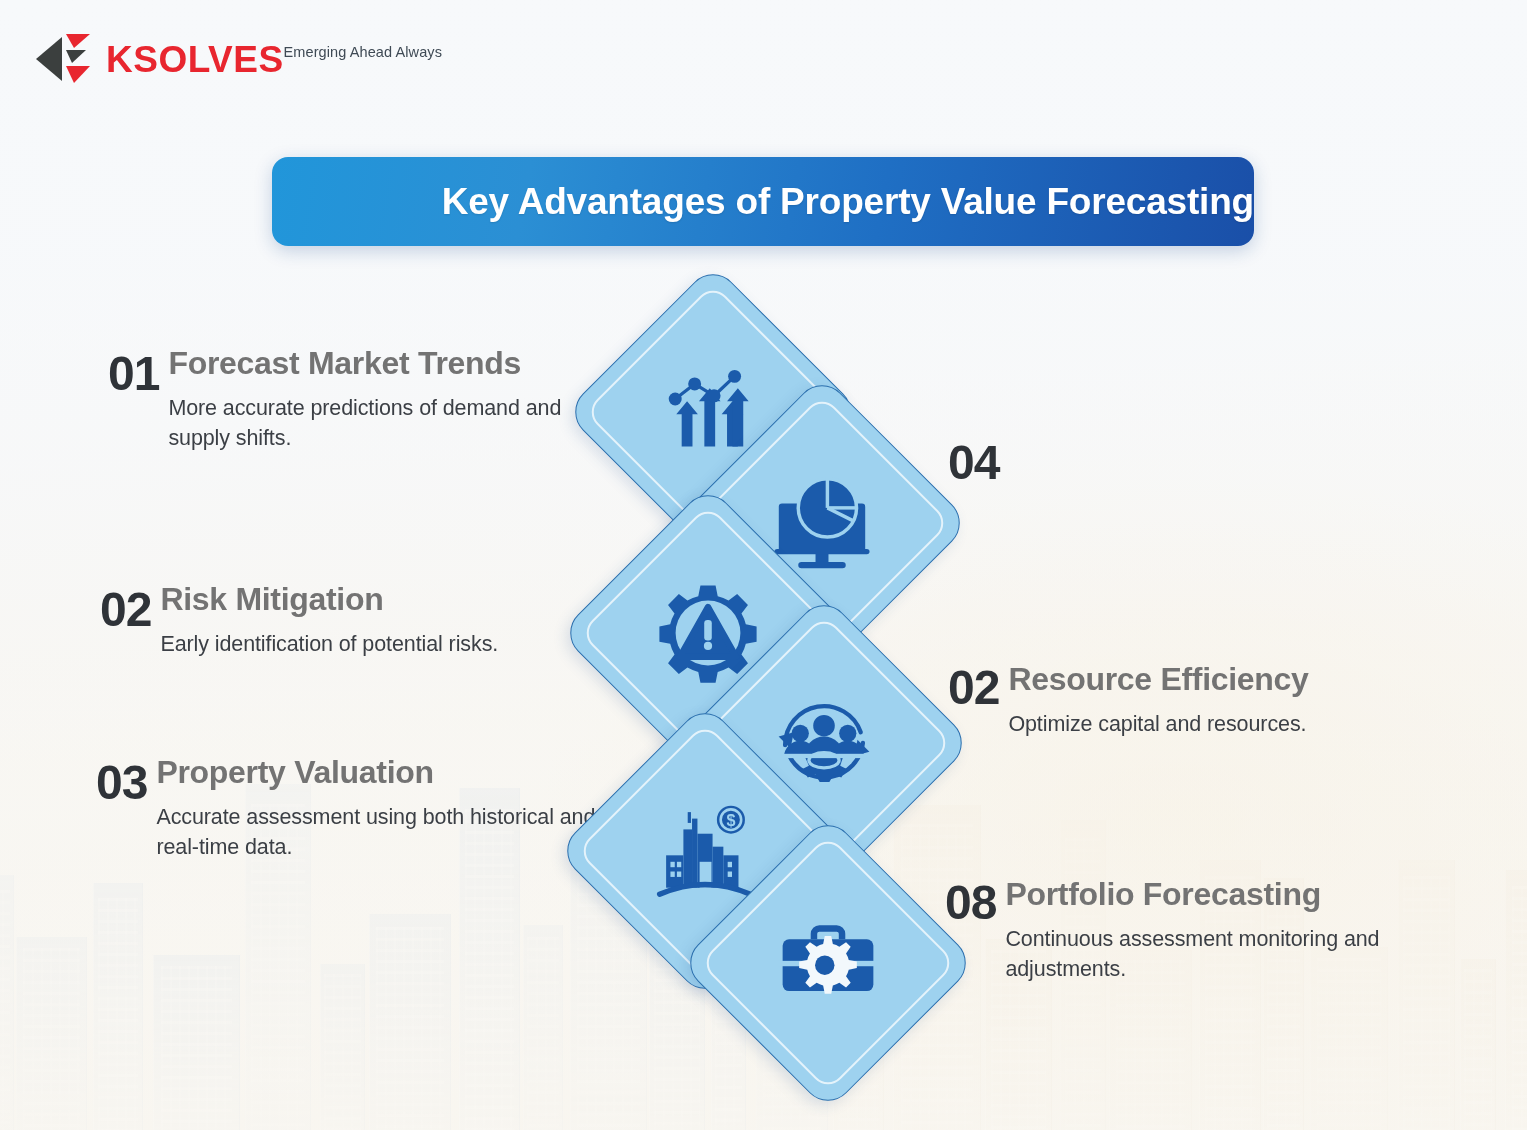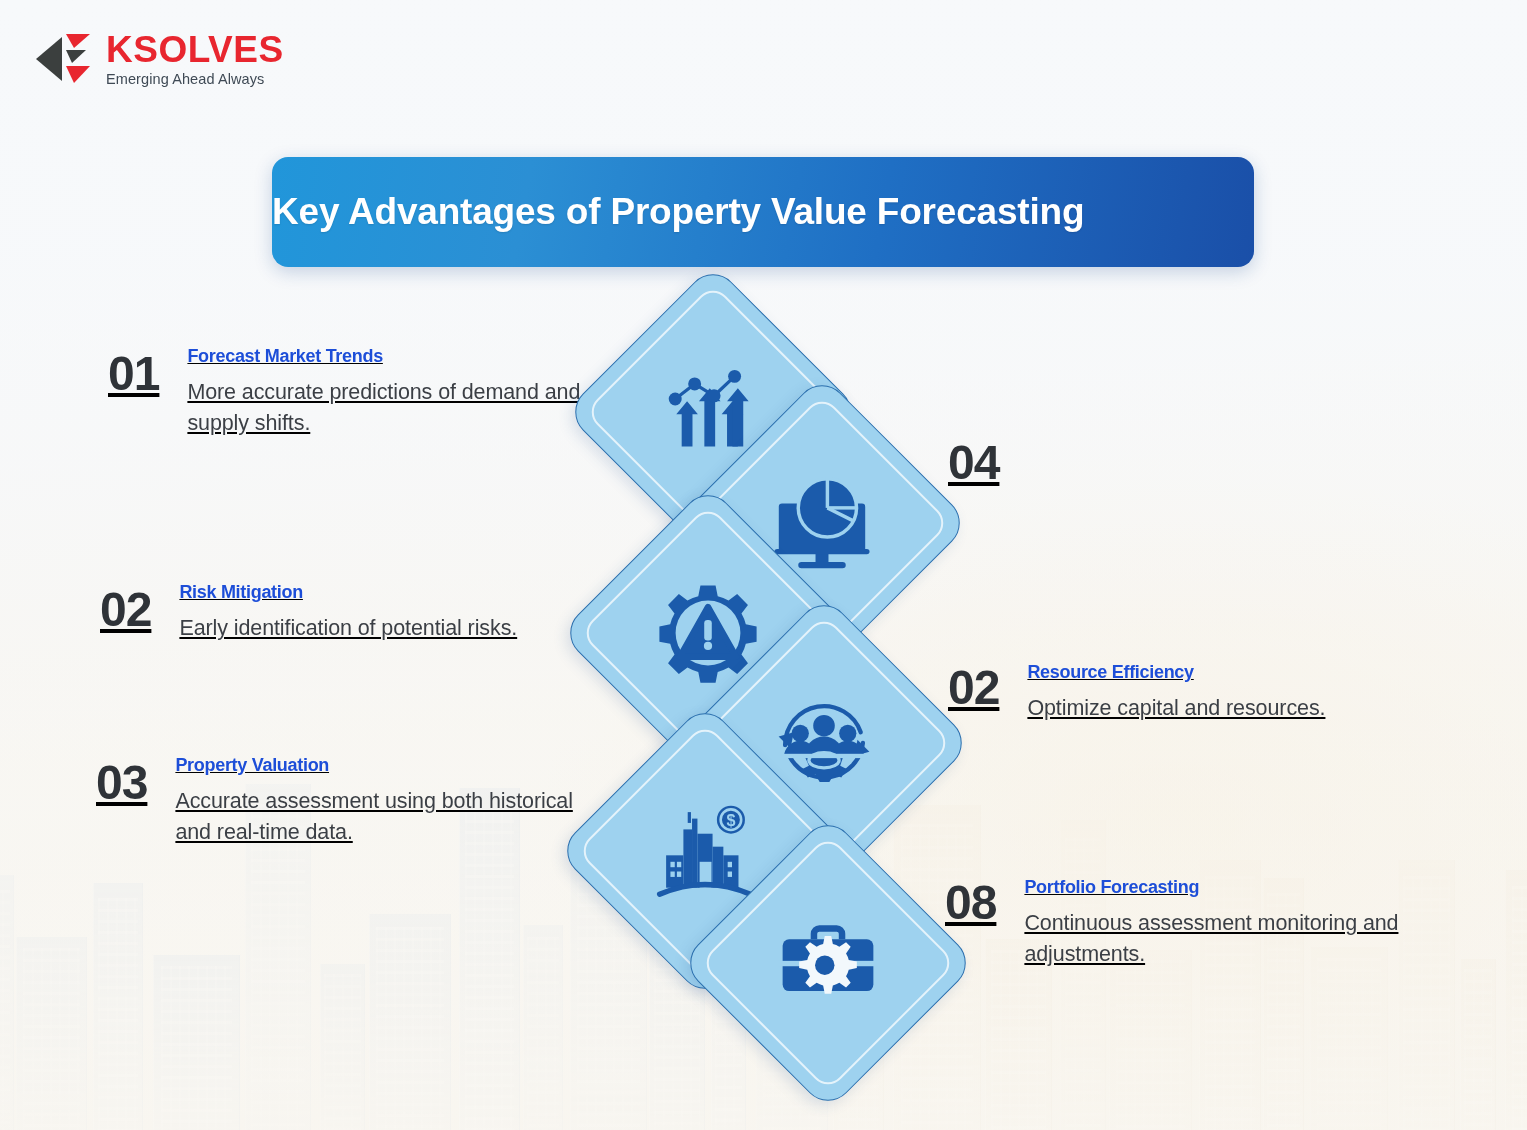--- a/index.html
+++ b/index.html
@@ -48,52 +48,52 @@
     position:absolute; right:-5%; top:40%; width:70%; height:65%;
     background:radial-gradient(ellipse at 60% 50%, rgba(247,236,214,.55), rgba(247,236,214,0) 70%);
   }
 
   
   #page { position:relative; z-index:2; width:1527px; height:1130px; }
 
   
   #logo { position:absolute; left:34px; top:30px; display:flex; align-items:center; gap:10px; }
   #logo .mark { width:62px; height:58px; }
-  #logo .wordmark { display:flex; flex-direction:column; line-height:1; }
+  #logo .wordmark { display:flex; flex-direction:row; line-height:1; }
   #logo .brand {
     font-size:37px; font-weight:700; letter-spacing:.5px; color:#e8262f;
     font-family:"Liberation Sans", sans-serif;
   }
   #logo .tagline {
     font-size:14.5px; color:#3f4a55; margin-top:4px; letter-spacing:.1px;
   }
 
   
   #title-banner {
-    position:absolute; left:272px; top:157px; width:982px; height:110px;
+    position:absolute; left:272px; top:157px; width:982px; height:89px;
     border-radius:16px;
     background:linear-gradient(100deg,#2196da 0%, #2b8fd4 26%, #1f6fc4 62%, #1a4fa8 100%);
     box-shadow:0 5px 18px rgba(20,70,140,.22);
-    display:flex; align-items:center; justify-content:flex-start;
+    display:flex; align-items:center; justify-content:flex-end;
   }
   #title-banner .t {
     color:#ffffff; font-size:37px; font-weight:700; letter-spacing:-.2px;
     text-shadow:0 1px 2px rgba(0,0,0,.12);
     font-family:"Liberation Sans", sans-serif;
   }
 
   
-  .item { position:absolute; display:flex; gap:28px;text-decoration:underline; }
+  .item { position:absolute; display:flex; gap:9px; }
   .item .num {
     font-size:48px; font-weight:700; color:#2f3338; line-height:1;
     letter-spacing:-1px; flex:0 0 auto; padding-top:4px;
   }
   .item .body { }
   .item .head {
-    font-size:18px; font-weight:700; color:#1d4ed8; line-height:1.12;
+    font-size:32px; font-weight:700; color:#737373; line-height:1.12;
     letter-spacing:-.3px; white-space:nowrap;
   }
   .item .desc {
     margin-top:11px; font-size:21.5px; color:#3b3f45; line-height:1.42;
     letter-spacing:-.1px;
   }
   .item.right .num { padding-top:2px; }
 
   #item-1 { left:108px; top:346px;  width:480px; }
   #item-2 { left:100px; top:582px;  width:480px; }

